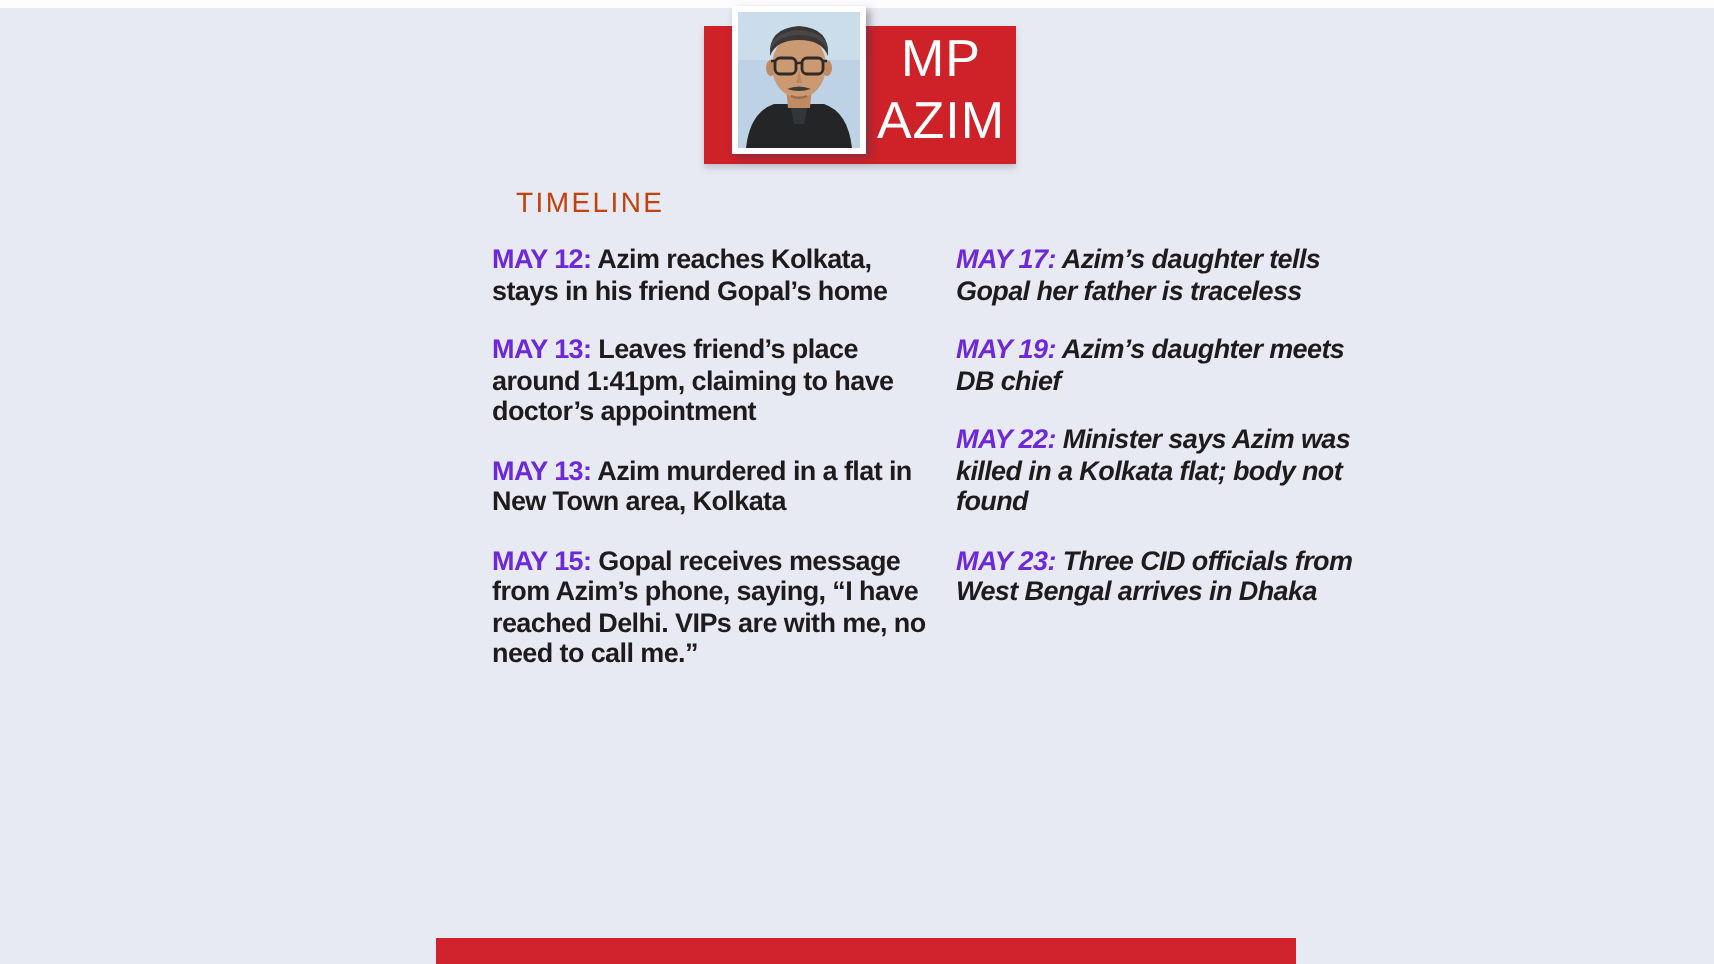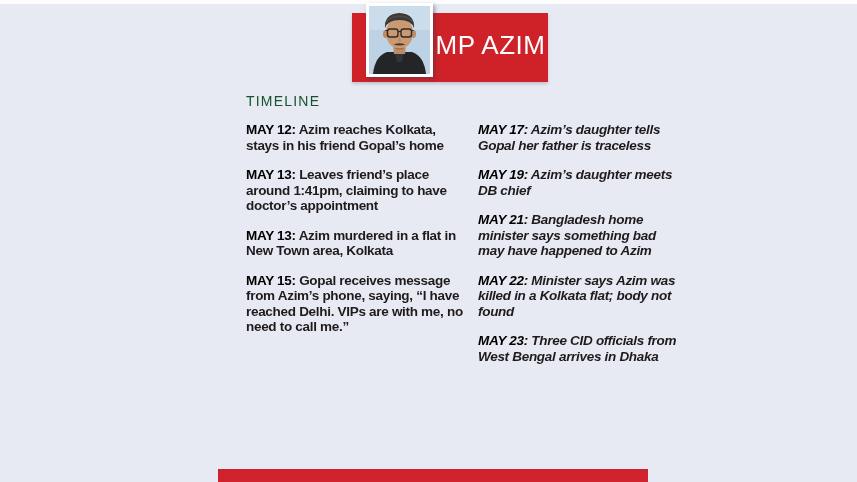--- a/index.html
+++ b/index.html
@@ -12,21 +12,21 @@
     font-family: "Liberation Sans", "DejaVu Sans", sans-serif;
   }
   .top-strip {
     position: absolute; left: 0; top: 0;
     width: 857px; height: 4px;
     background: #fdfdfe;
   }
   
   .header-box {
     position: absolute; left: 352px; top: 13px;
-    width: 196px; height: 69px;
+    width: 156px; height: 69px;
     background: #cf2128;
     box-shadow: 0 2px 3px rgba(120,120,140,0.35);
     text-align: center;
   }
   .photo-frame {
     position: absolute; left: 14px; top: -10px;
     width: 67px; height: 74px;
     background: #ffffff;
     padding: 3px;
     box-shadow: 2px 2px 4px rgba(60,60,80,0.45);
@@ -40,39 +40,40 @@
     font-weight: 400;
     letter-spacing: 0.5px;
     padding-bottom: 5px;
   }
   
   .content {
     position: absolute; left: 246px; top: 93px;
     width: 444px;
   }
   .timeline-heading {
-    color: #14532d;
+    color: #c2410c;
     font-size: 14px;
     font-weight: 400;
     letter-spacing: 1.2px;
     margin-bottom: 13px;
+    margin-left: 12px;
   }
   .cols { display: flex; }
   .col { display: block; }
   .col-1 { width: 222px; margin-right: 10px; }
   .col-2 { width: 207px; font-style: italic; }
   .entry {
     font-size: 13.5px;
     line-height: 15.5px;
     font-weight: 700;
     letter-spacing: -0.3px;
     color: #1f1b1c;
     margin-bottom: 14px;
   }
-  .entry .date { color: #000000; font-weight: 700; }
+  .entry .date { color: #6d28d9; font-weight: 700; }
   
   .bottom-bar {
     position: absolute; left: 218px; top: 469px;
     width: 430px; height: 13px;
     background: #d0222c;
   }
 </style>
 </head>
 <body>
 
@@ -118,20 +119,19 @@
   <div class="cols">
     <div class="col col-1" id="col1">
         <p class="entry"><b class="date">MAY 12:</b> Azim reaches Kolkata, stays in his friend Gopal’s home</p>
         <p class="entry"><b class="date">MAY 13:</b> Leaves friend’s place around 1:41pm, claiming to have doctor’s appointment</p>
         <p class="entry"><b class="date">MAY 13:</b> Azim murdered in a flat in New Town area, Kolkata</p>
         <p class="entry"><b class="date">MAY 15:</b> Gopal receives message from Azim’s phone, saying, “I have reached Delhi. VIPs are with me, no need to call me.”</p>
       </div>
     <div class="col col-2" id="col2">
         <p class="entry"><b class="date">MAY 17:</b> Azim’s daughter tells Gopal her father is traceless</p>
         <p class="entry"><b class="date">MAY 19:</b> Azim’s daughter meets DB chief</p>
-        <p class="entry"><b class="date">MAY 21:</b> Bangladesh home minister says something bad may have happened to Azim</p>
         <p class="entry"><b class="date">MAY 22:</b> Minister says Azim was killed in a Kolkata flat; body not found</p>
         <p class="entry"><b class="date">MAY 23:</b> Three CID officials from West Bengal arrives in Dhaka</p>
       </div>
   </div>
 </div>
 
 <div class="bottom-bar"></div>
 
 </body></html>

